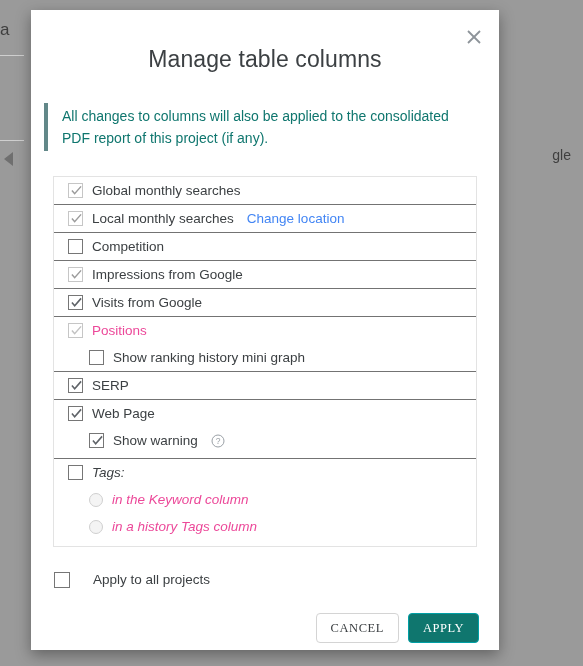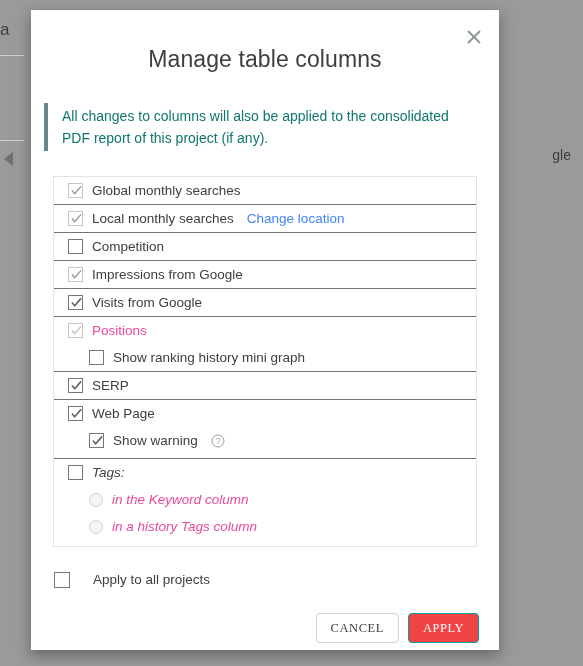--- a/index.html
+++ b/index.html
@@ -212,21 +212,21 @@
     align-items: center;
     justify-content: center;
     box-sizing: border-box;
   }
   .btn-cancel {
     background: #ffffff;
     border: 1px solid #d4d4d4;
     color: #3c4043;
   }
   .btn-apply {
-    background: #ef4444;
+    background: #0f766e;
     border: 1px solid #00a0a6;
     color: #ffffff;
     min-width: 54px;
   }
 </style>
 </head>
 <body>
 
 <div id="page-backdrop">
   <div class="bg-text-left">a</div>

